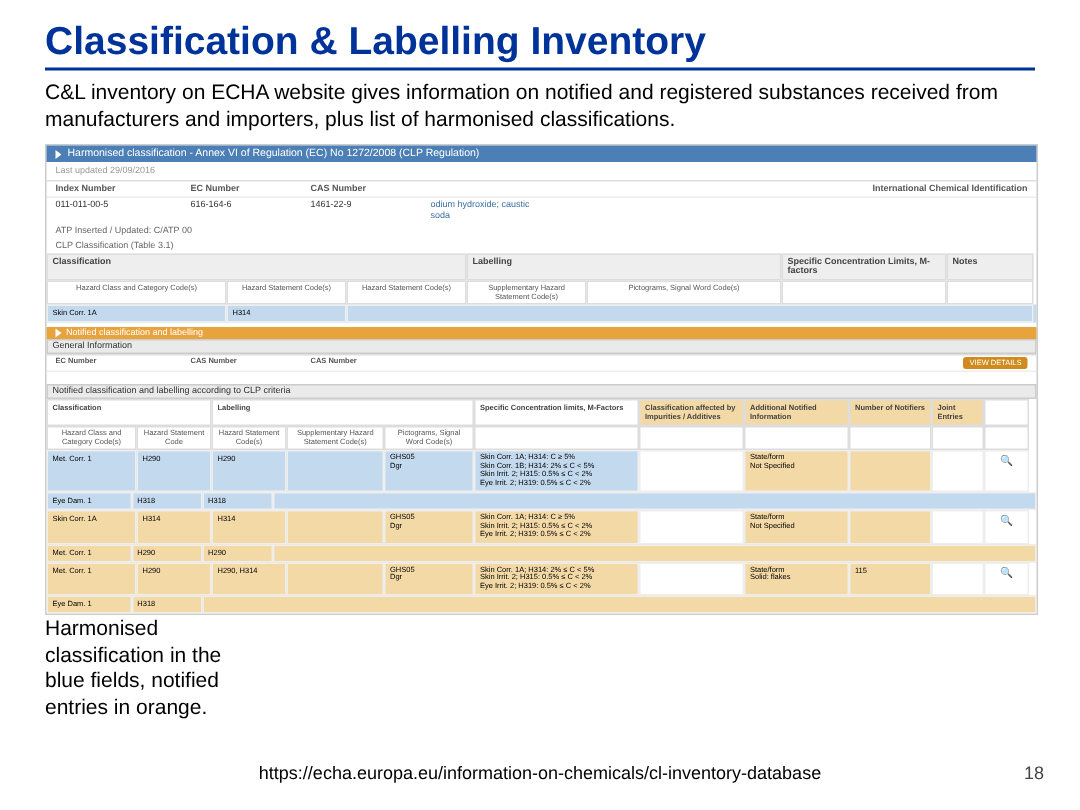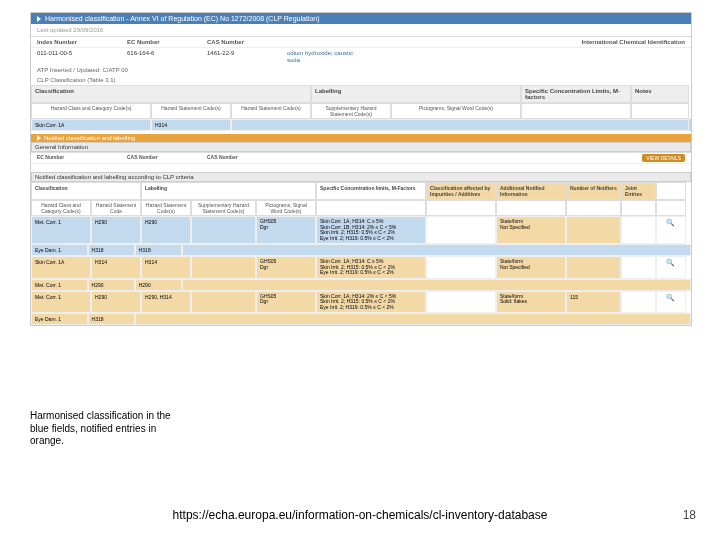--- a/index.html
+++ b/index.html
@@ -140,21 +140,21 @@
   .magnifier {
     font-size: 7px;
     color: #666;
     text-align: center;
   }
   .bottom-caption {
     position: absolute;
     left: 30px;
     top: 410px;
     width: 145px;
-    font-size: 10px;
+    font-size: 14px;
     line-height: 1.25;
   }
   .footer {
     position: absolute;
     bottom: 18px;
     left: 0;
     width: 100%;
     display: flex;
     justify-content: center;
     align-items: center;
@@ -165,20 +165,22 @@
     right: 24px;
     bottom: 18px;
     font-size: 12px;
     color: #444;
   }
 </style>
 </head>
 <body>
 
 <div class="slide">
+  <h1 class="title">Classification &amp; Labelling Inventory</h1>
+  <p class="intro">C&amp;L inventory on ECHA website gives information on notified and registered substances received from manufacturers and importers, plus list of harmonised classifications.</p>
 
   <div class="screenshot-area">
     <div class="blue-bar">
       <span class="arrow"></span>
       <span>Harmonised classification - Annex VI of Regulation (EC) No 1272/2008 (CLP Regulation)</span>
     </div>
     <div class="gray-text">Last updated 29/09/2016</div>
 
     <div class="thead-row">
       <span class="cell" style="width:70px">Index Number</span>

